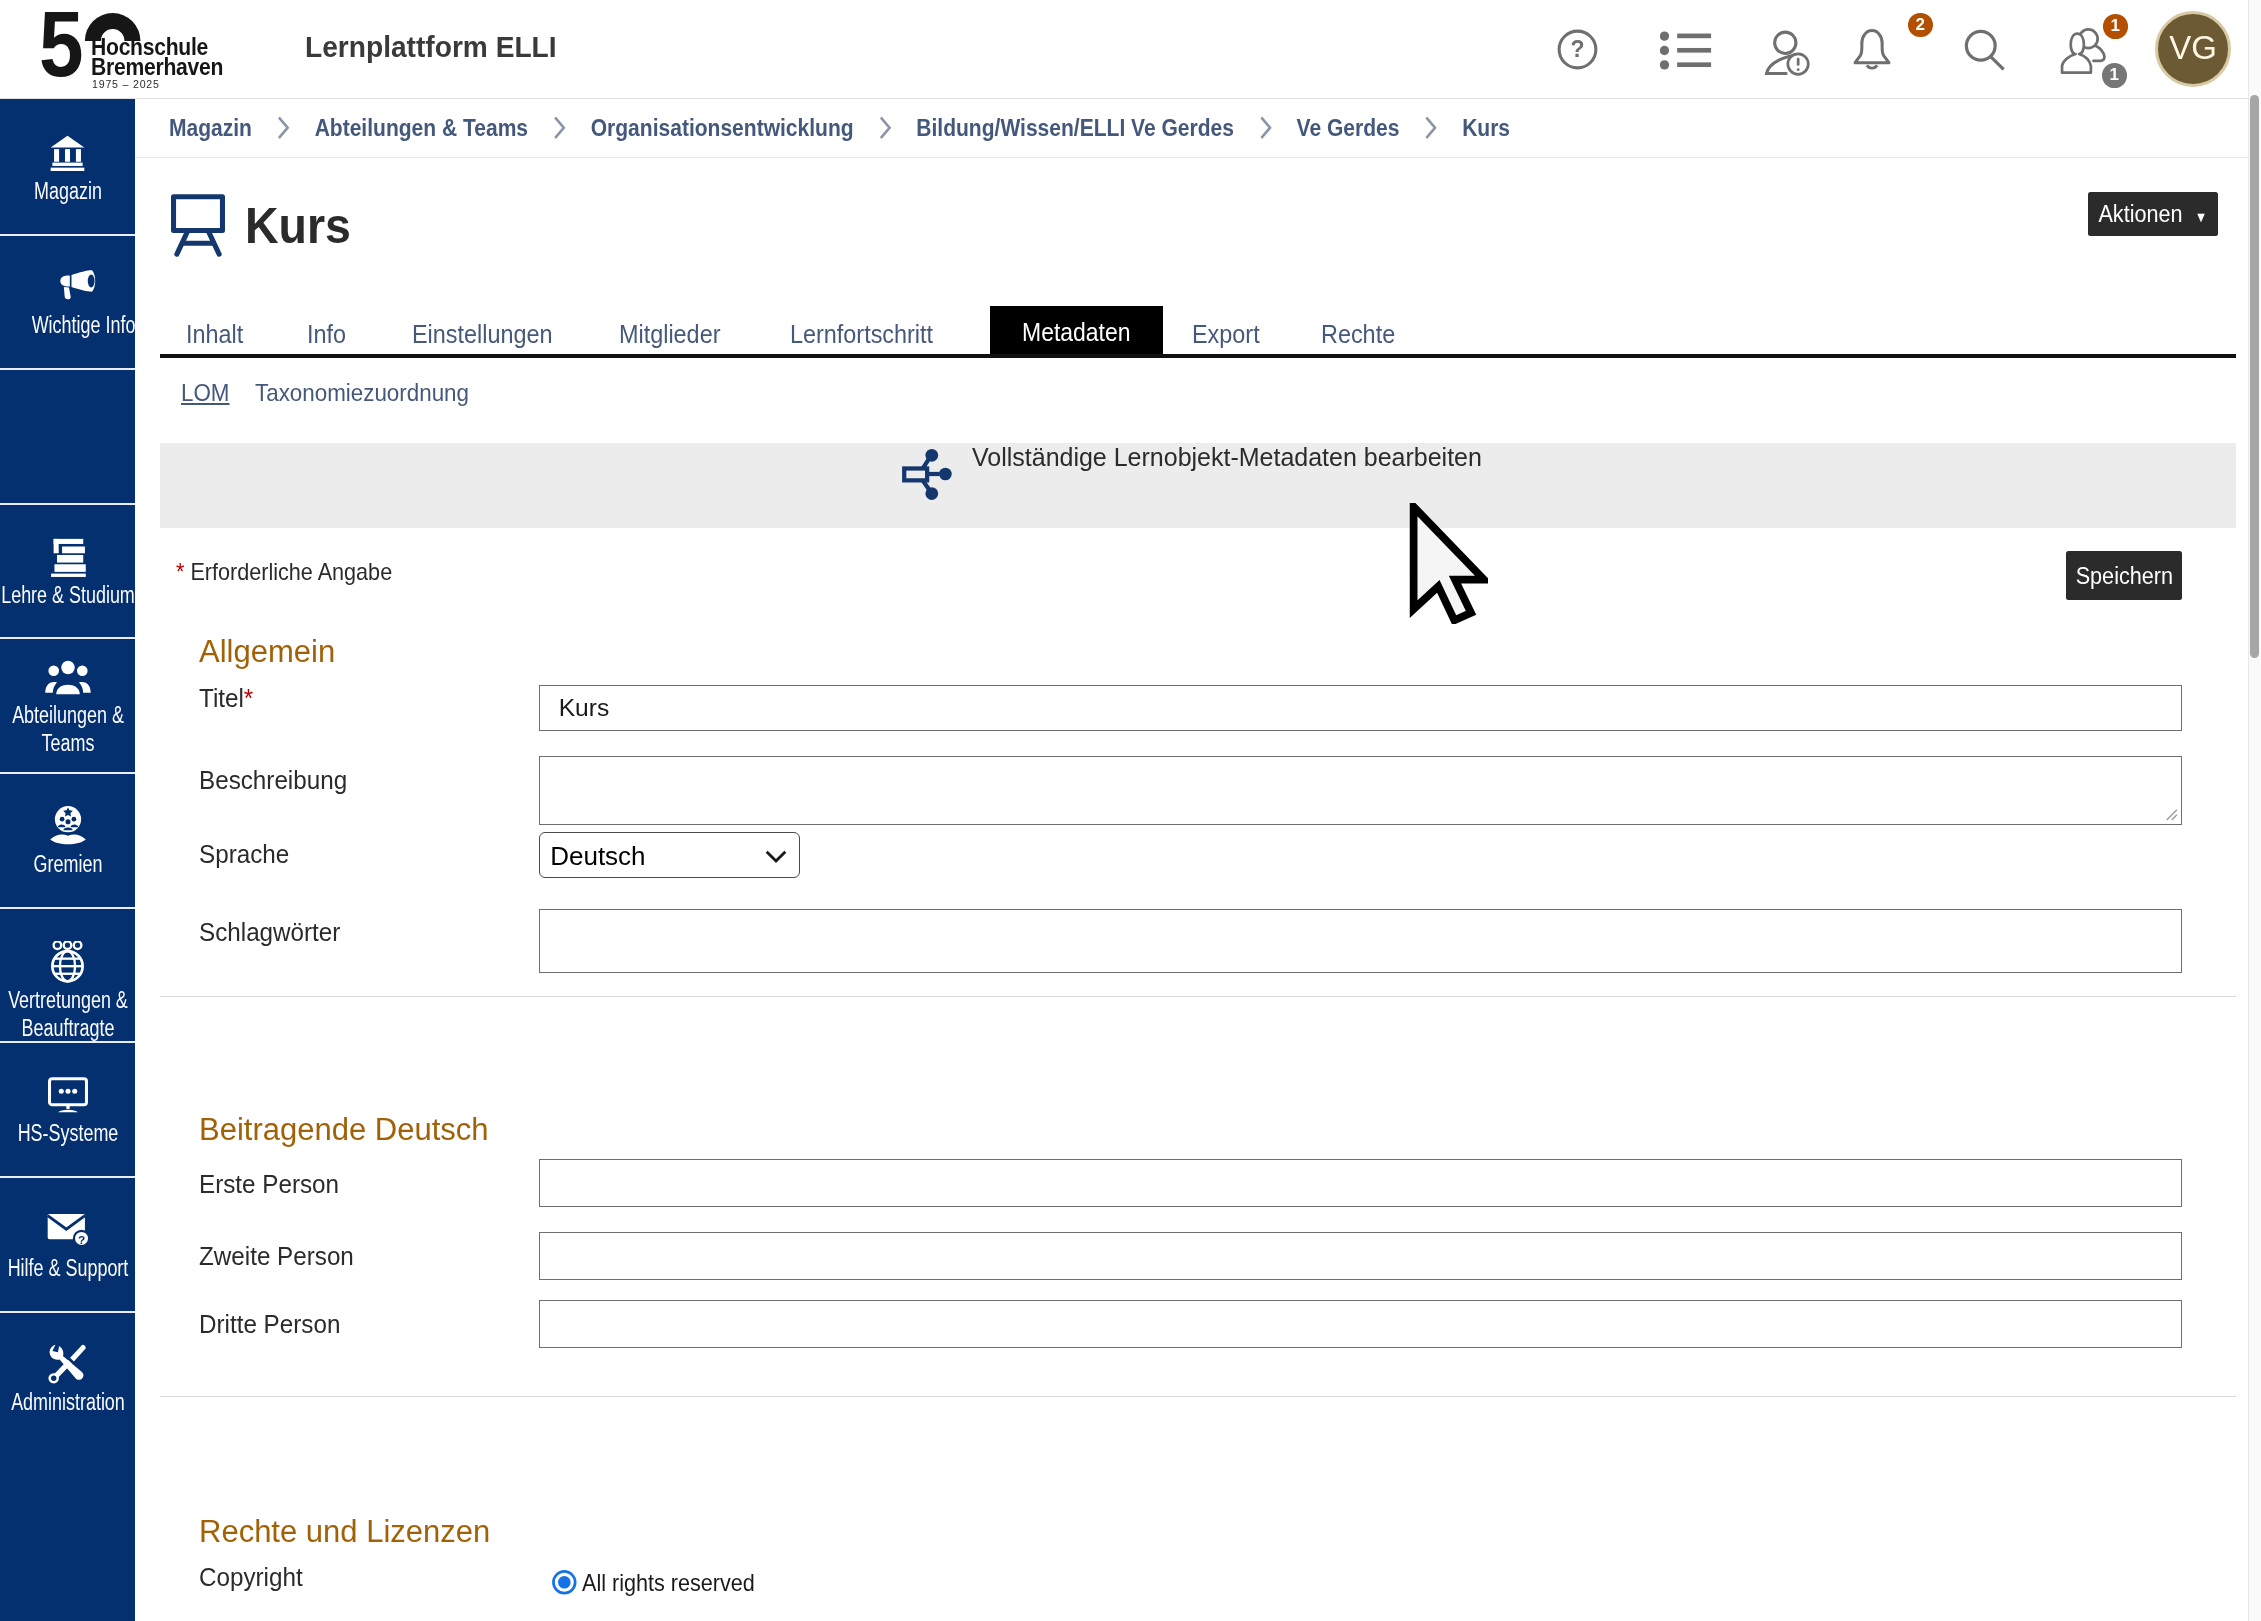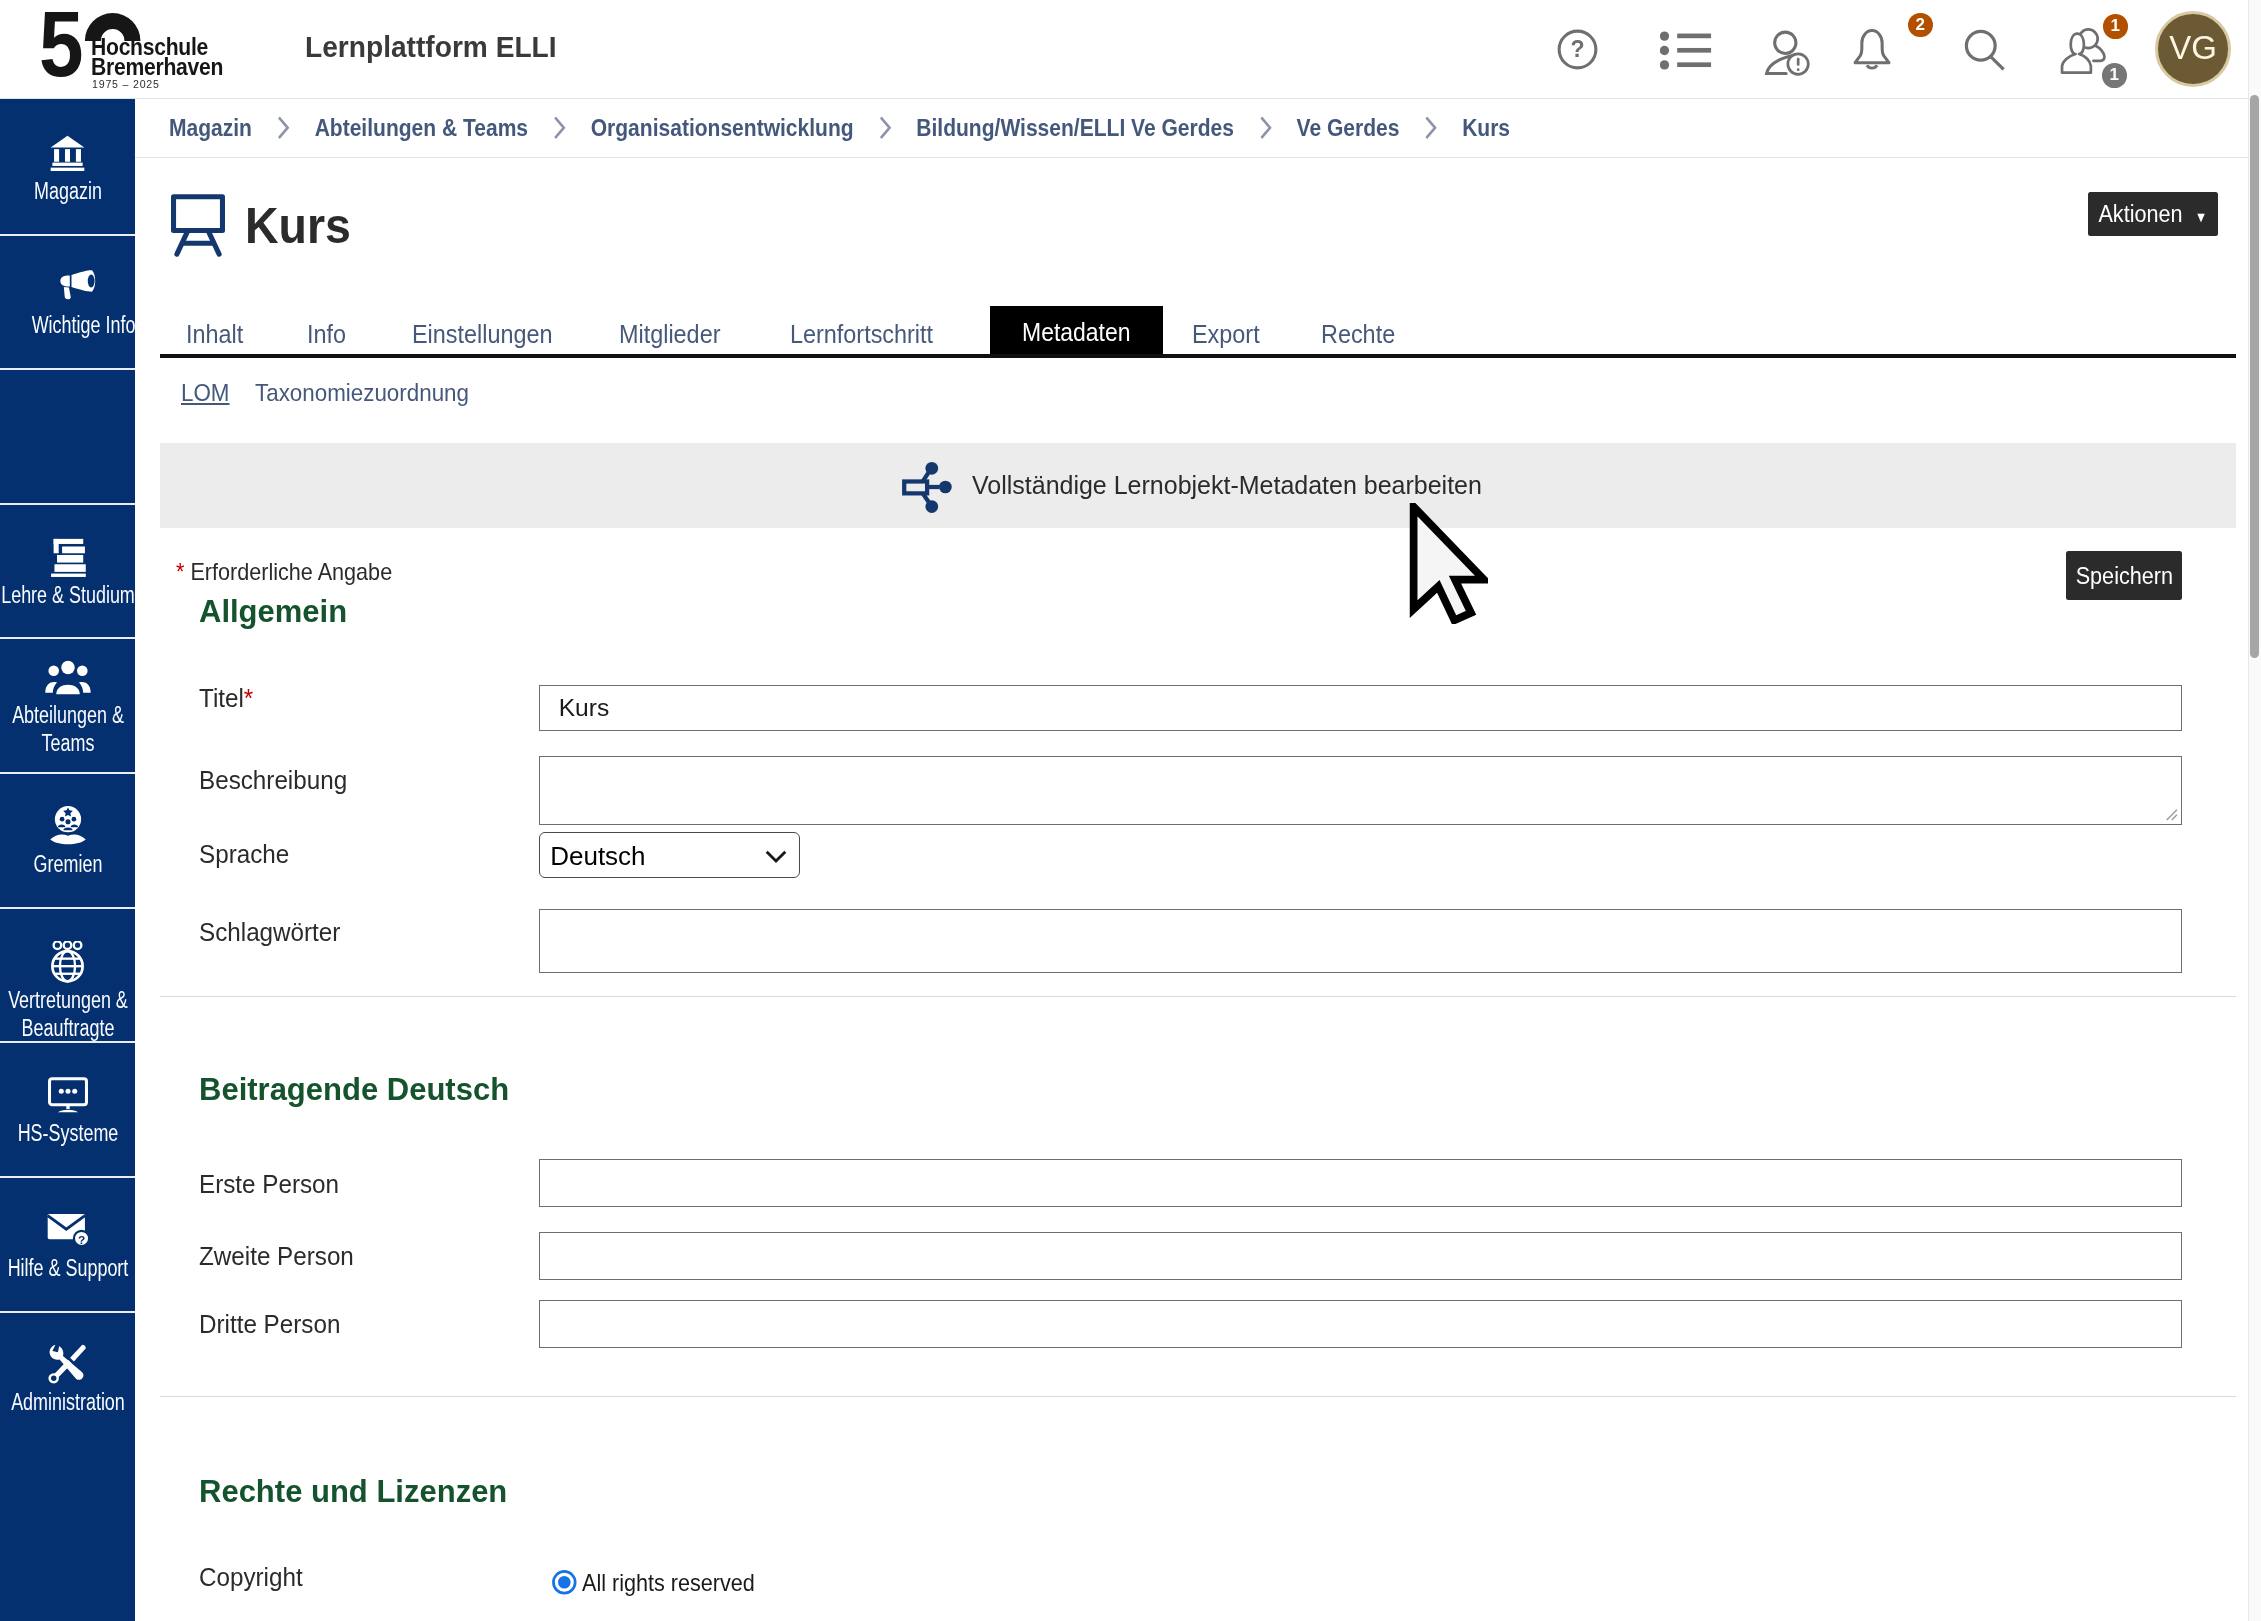--- a/index.html
+++ b/index.html
@@ -23,27 +23,27 @@
   #crumbs { position:absolute; left:135px; top:99px; width:2126px; height:59px; background:#fff; border-bottom:1.7px solid #e5e5e5; }
   #kurstitle { position:absolute; left:245px; top:197px; font-size:50px; font-weight:700; color:#2b2b2b; transform:scaleX(.93); transform-origin:left top; }
   #aktionen { position:absolute; left:2088px; top:192px; width:130px; height:44px; background:#2b2b2b; border-radius:2.5px; color:#fff; font-size:24.6px; text-align:center; line-height:44px; }
   
   .tab { position:absolute; top:319px; font-size:26px; color:#46597b; white-space:nowrap; transform:scaleX(.9); transform-origin:left top; }
   #tabactive { position:absolute; left:983px; top:306px; width:173px; height:48px; background:#000000; color:#fff; font-size:25.5px; font-weight:400; text-align:center; line-height:53px;margin-left:7px; }
   #tabbar { position:absolute; left:160px; top:354px; width:2076px; height:4.2px; background:#101010; }
   .sub { position:absolute; top:379px; font-size:24.6px; color:#44587c; transform:scaleX(.91); transform-origin:left top; }
   
   #graybar { position:absolute; left:160px; top:443px; width:2076px; height:85px; background:#ececec; }
-  #graybar .inner { position:absolute; left:737px; top:0; height:85px; display:flex; align-items:center; }
+  #graybar .inner { position:absolute; left:737px; top:0; height:85px; display:flex; align-items:flex-start; }
   #graybar .txt { font-size:25.5px; color:#2b2b2b; margin-left:18.7px; transform:scaleX(.98); transform-origin:left center; }
   
   #req { position:absolute; left:176px; top:558px; font-size:24px; color:#2b2b2b; transform:scaleX(.9); transform-origin:left top; }
   #req .star { color:#c00000; }
   #speichern { position:absolute; left:2066px; top:551px; width:116px; height:49px; background:#2b2b2b; border-radius:2.5px; color:#fff; font-size:24.6px; text-align:center; line-height:49px; }
-  h2.sect { position:absolute; left:199px; font-size:31px; font-weight:700; color:#14532d; }
+  h2.sect { position:absolute; left:199px; font-size:31px; font-weight:400; color:#a16207;margin-top:40px; }
   .flabel { position:absolute; left:199px; font-size:25.5px; color:#2b2b2b; transform:scaleX(.95); transform-origin:left top; }
   .flabel .star { color:#c00000; }
   .finput { position:absolute; left:539px; width:1643px; background:#fff; border:0.8px solid #6e6e6e; font-size:24.6px; color:#1a1a1a; padding-left:18.7px; font-family:"Liberation Sans", sans-serif; }
   .divider { position:absolute; left:160px; width:2076px; height:0.8px; background:#d9d9d9; }
   
   #sbtrack { position:absolute; left:2248px; top:0; width:13.6px; height:1621px; background:#fafafa; border-left:0.8px solid #e8e8e8; z-index:10; }
   #sbthumb { position:absolute; left:2250px; top:95px; width:9.3px; height:563px; background:#a6a6a6; border-radius:5.1px; z-index:11; }
 </style>
 </head>
 <body>

